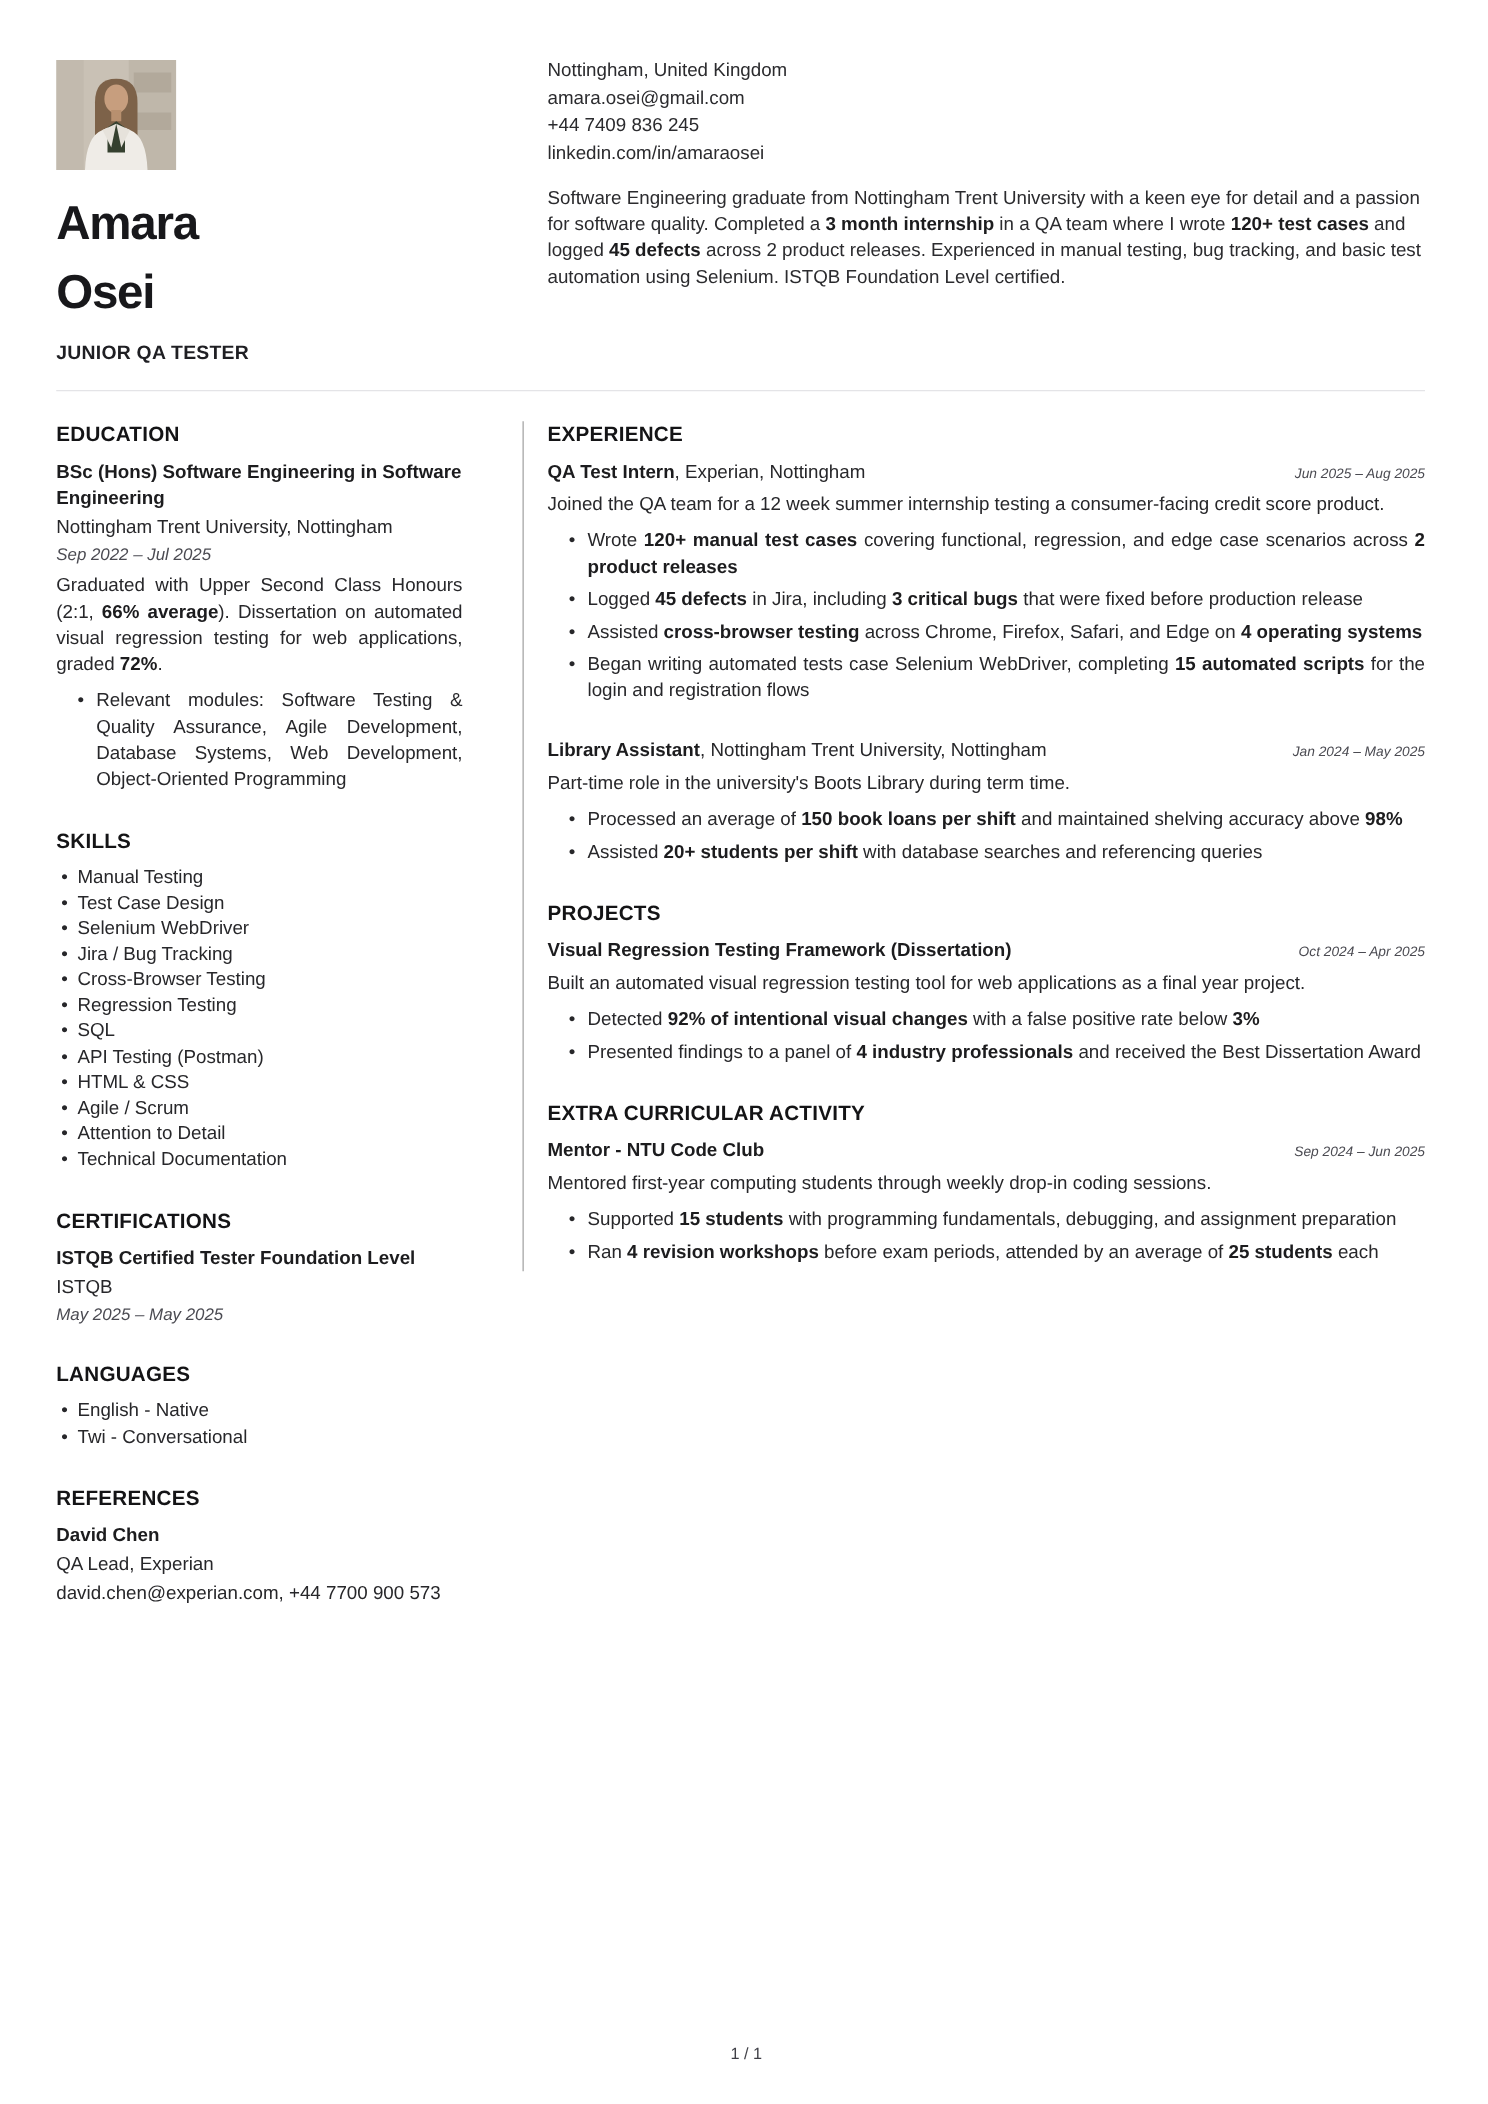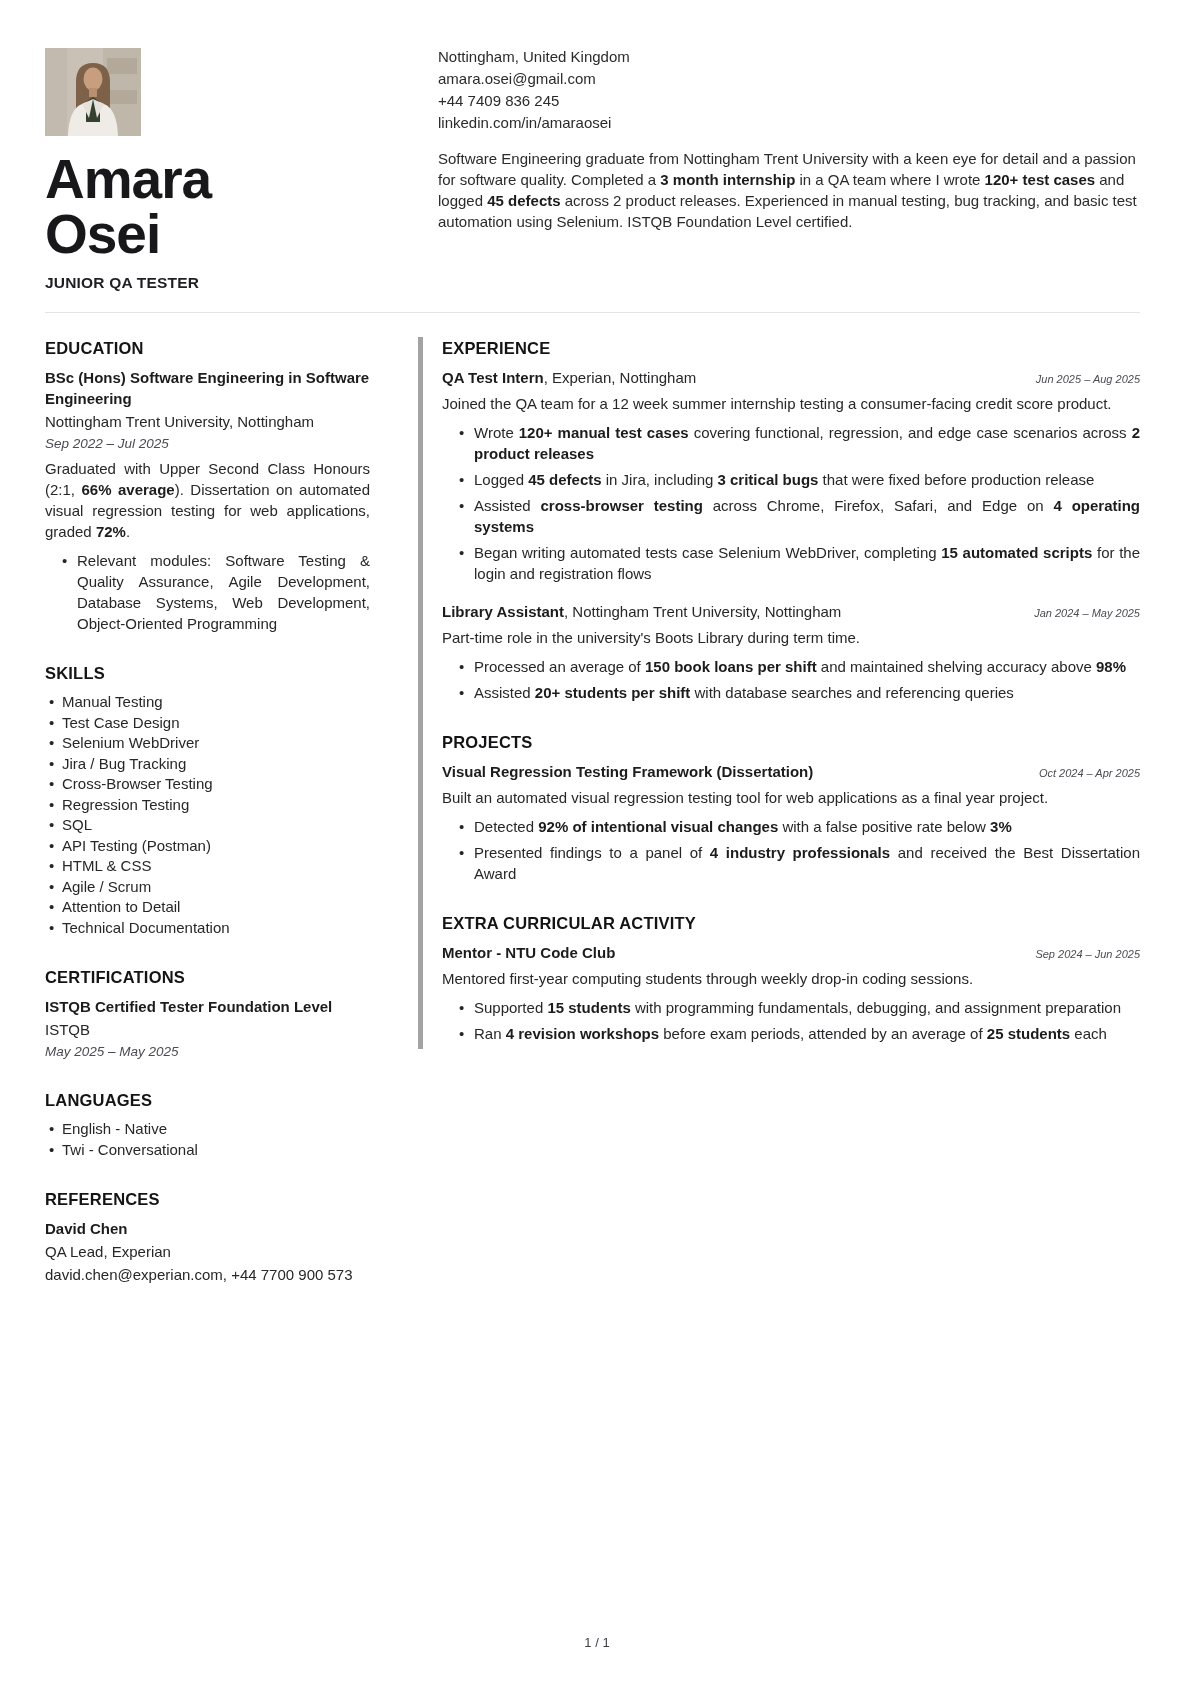--- a/index.html
+++ b/index.html
@@ -19,58 +19,58 @@
   }
   b { font-weight: 700; color: #1c1c1e; }
 
   
   .header { display: flex; }
   .header-left { width: 325px; flex: none; }
   .header-right { flex: 1; margin-left: 68px; }
 
   .photo { width: 96px; height: 88px; margin-top: 2px; display: block; }
 
-  .name { margin: 16px 0 0; font-size: 55px; line-height: 55px; font-weight: 800;
+  .name { margin: 16px 0 0; font-size: 38px; line-height: 55px; font-weight: 800;
           letter-spacing: -1px; color: #18181b; }
   .name span { display: block; }
   .role { margin: 10px 0 0; font-size: 15.5px; line-height: 21px; font-weight: 700;
           letter-spacing: .2px; color: #1f1f23; }
 
   .contact { list-style: none; margin: 0; padding: 0; }
   .contact li { line-height: 22px; color: #2b2b2e; }
 
   .summary { margin: 14px 0 0; color: #2b2b2e; }
 
   .rule { border: 0; border-top: 1px solid #e4e4e7; margin: 19px 0 0; }
 
   
   .columns { display: flex; margin-top: 24px; align-items: flex-start; }
   .col-left { width: 325px; flex: none; }
-  .col-right { flex: 1; margin-left: 48px; border-left: 5px solid #a3a3a3; padding-left: 19px; }
+  .col-right { flex: 1; margin-left: 48px; border-left: 1px solid #a3a3a3; padding-left: 19px; }
 
   h2.section-heading { margin: 0 0 8px; font-size: 16.5px; line-height: 22px;
        font-weight: 800; color: #141416; letter-spacing: .2px; }
   .section-block { margin-bottom: 28px; }
   .section-block:last-child { margin-bottom: 0; }
 
   .bold-line { font-weight: 700; color: #1c1c1e; margin: 0; }
   .plain-line { margin: 2px 0 0; }
   .date-line { margin: 3px 0 0; font-style: italic; font-size: 13.5px; line-height: 18px; color: #4b4b52; }
   .desc { margin: 5px 0 0; text-align: justify; }
 
   ul.bullets { list-style: none; margin: 8px 0 0; padding: 0 0 0 32px; }
   ul.bullets li { position: relative; margin: 0 0 5px; text-align: justify; overflow-wrap: break-word; }
   ul.bullets li::before { content: "\2022"; position: absolute; left: -15px; color: #27272a; }
 
   ul.plain-list { list-style: none; margin: 0; padding: 0 0 0 17px; }
   ul.plain-list li { position: relative; line-height: 20.5px; margin: 0; }
   ul.plain-list li::before { content: "\2022"; position: absolute; left: -13px; }
 
   
-  .entry { margin-bottom: 17px; }
+  .entry { margin-bottom: 27px; }
   .entry:last-child { margin-bottom: 0; }
   .entry-head { display: flex; justify-content: space-between; align-items: baseline; }
   .entry-title { margin: 0; }
   .entry-title .t { font-weight: 700; color: #1c1c1e; }
   .entry-date { flex: none; margin-left: 18px; font-style: italic; font-size: 11px;
                 color: #4b4b52; white-space: nowrap; }
   .entry-desc { margin: 3px 0 0; text-align: justify; }
 
   
   .footer { position: absolute; left: 4px; right: 0; bottom: 30px; text-align: center;

